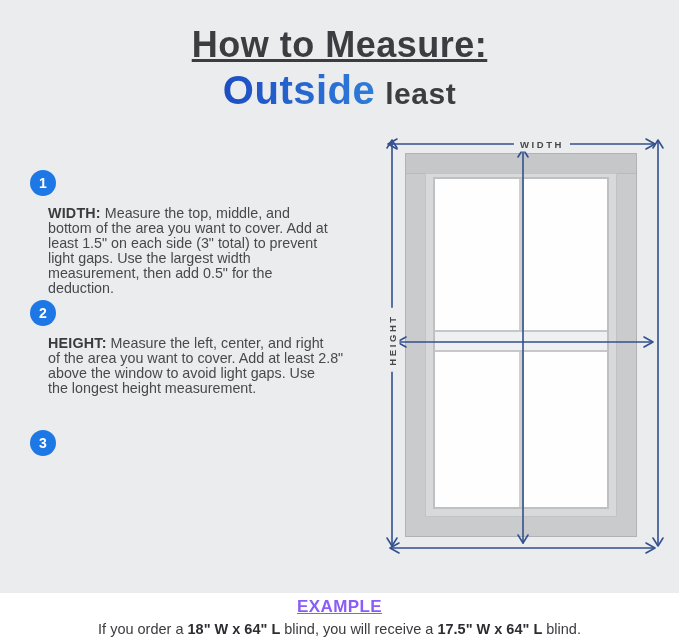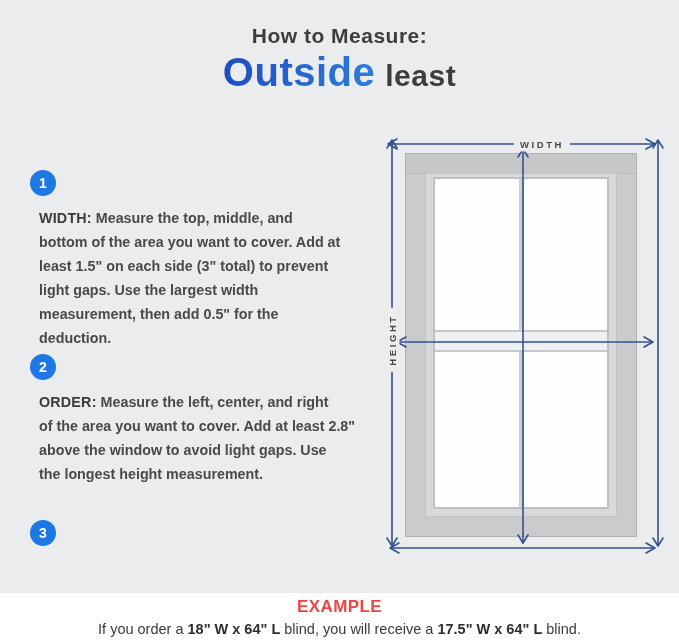--- a/index.html
+++ b/index.html
@@ -14,21 +14,21 @@
 
   
   .poster {
     position: absolute; left: 0; top: 0; width: 679px; height: 593px;
     background: #ebecee;
   }
 
   
   .title-block { position: absolute; left: 0; top: 24px; width: 679px; text-align: center; }
   .title-line1 {
-    font-size: 21px; font-weight: bold; color: #3c3d40; letter-spacing: 0.5px;
+    font-size: 36px; font-weight: bold; color: #3c3d40; letter-spacing: 0.5px; text-decoration: underline;
   }
   .title-line2 { margin-top: 2px; display: flex; justify-content: center; align-items: baseline; gap: 10px; }
   .title-accent {
     font-size: 40px; font-weight: bold; letter-spacing: 0.5px;
     color: #2064cd;
   }
   @supports (-webkit-background-clip: text) {
     .title-accent {
       background: linear-gradient(90deg, #1d4ec2 0%, #2f7cd9 100%);
       -webkit-background-clip: text; background-clip: text; color: transparent;
@@ -41,24 +41,23 @@
   .badge {
     width: 26px; height: 26px; border-radius: 50%;
     background: #1d78e6;
     color: #ffffff; font-size: 14px; font-weight: bold;
     display: flex; align-items: center; justify-content: center;
     margin-left: 0; margin-bottom: 10px;
   }
   .badge-2 { margin-top: 4px; }
   .badge-3 { margin-top: 34px; }
   .step-text {
-    margin-left: 9px;
-    font-size: 14.3px; line-height: 24px; color: #48494c;
+    margin-left: 18px;
+    font-size: 14.3px; line-height: 15px; color: #48494c;
     white-space: pre-line;
-    font-weight: bold;
   }
   .step-text b { color: #3a3b3e; letter-spacing: 0.2px; }
 
   
   .win-outer {
     position: absolute; left: 405px; top: 153px; width: 232px; height: 384px;
     background: #cacbcd; border: 1px solid #b1b2b4;
   }
   .win-strip {
     position: absolute; left: 0; top: 0; width: 100%; height: 20px;
@@ -88,21 +87,21 @@
     position: absolute; background: #ebecee; color: #46474a;
     font-size: 9.5px; font-weight: bold; letter-spacing: 2.6px;
     padding: 2px 6px; z-index: 5; white-space: nowrap;
   }
   .dim-label.width { left: 522px; top: 144px; transform: translate(-50%, -50%); margin-left: 20px; }
   .dim-label.height { left: 392px; top: 340px; transform: translate(-50%, -50%) rotate(-90deg); }
 
   
   .footer { position: absolute; left: 0; top: 593px; width: 679px; height: 51px; background: #ffffff; text-align: center; }
   .example-heading {
-    margin-top: 4px; font-size: 17px; font-weight: bold; color: #ef4444; letter-spacing: 0.4px;
+    margin-top: 4px; font-size: 17px; font-weight: bold; color: #8b5cf6; letter-spacing: 0.4px; text-decoration: underline;
   }
   .example-line { margin-top: 4px; font-size: 14.5px; color: #3a3b3e; }
   .example-line b { color: #2c2d30; }
 </style>
 </head>
 <body>
 
 <div class="canvas">
 
   <div class="poster">
@@ -119,21 +118,21 @@
 
       <div class="badge badge-1">1</div>
       <p class="step-text"><b>WIDTH:</b> <span>Measure the top, middle, and
 bottom of the area you want to cover. Add at
 least 1.5" on each side (3" total) to prevent
 light gaps. Use the largest width
 measurement, then add 0.5" for the
 deduction.</span></p>
 
       <div class="badge badge-2">2</div>
-      <p class="step-text"><b>ORDER:</b> <span>Measure the left, center, and right
+      <p class="step-text"><b>HEIGHT:</b> <span>Measure the left, center, and right
 of the area you want to cover. Add at least 2.8"
 above the window to avoid light gaps. Use
 the longest height measurement.</span></p>
 
       <div class="badge badge-3">3</div>
 
     </div>
 
     <div class="win-outer">
       <div class="win-strip"></div>

